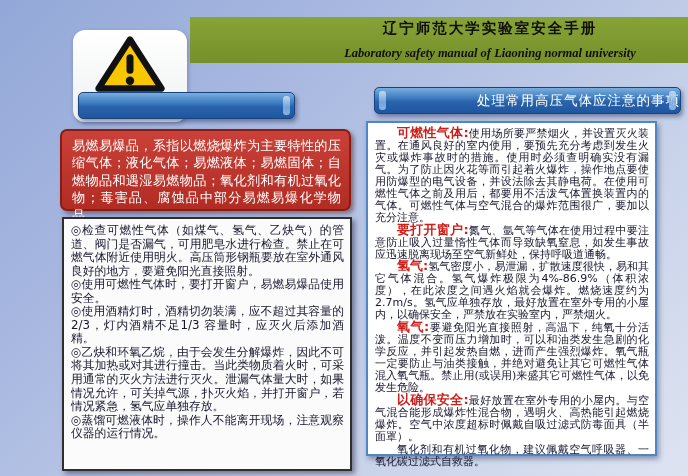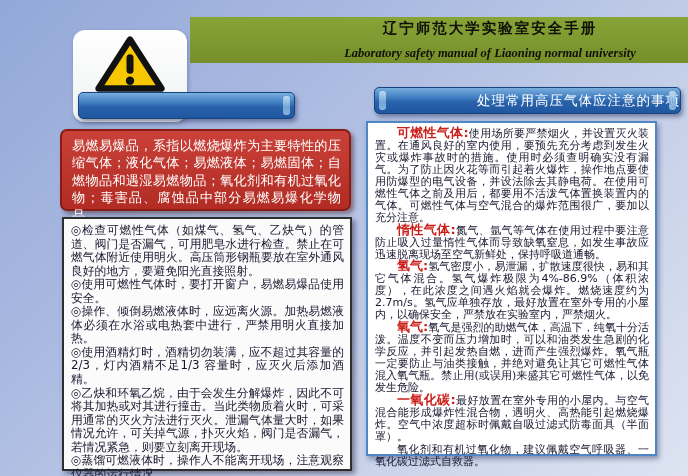--- a/index.html
+++ b/index.html
@@ -127,28 +127,27 @@
     <span class="cap cap-right"></span>
   </div>
 
   <div class="red-box">
     <span>易燃易爆品，系指以燃烧爆炸为主要特性的压缩气体；液化气体；易燃液体；易燃固体；自燃物品和遇湿易燃物品；氧化剂和有机过氧化物；毒害品、腐蚀品中部分易燃易爆化学物品。</span>
   </div>
 
   <div class="left-box">
     <p><span class="bullet">◎</span><span>检查可燃性气体（如煤气、氢气、乙炔气）的管道、阀门是否漏气，可用肥皂水进行检查。禁止在可燃气体附近使用明火。高压筒形钢瓶要放在室外通风良好的地方，要避免阳光直接照射。</span></p>
     <p><span class="bullet">◎</span><span>使用可燃性气体时，要打开窗户，易燃易爆品使用安全。</span></p>
-    <p><span class="bullet">◎</span><span>操作、倾倒易燃液体时，应远离火源。加热易燃液体必须在水浴或电热套中进行，严禁用明火直接加热。</span></p>
     <p><span class="bullet">◎</span><span>使用酒精灯时，酒精切勿装满，应不超过其容量的2/3，灯内酒精不足1/3 容量时，应灭火后添加酒精。</span></p>
-    <p><span class="bullet">◎</span><span>乙炔和环氧乙烷，由于会发生分解爆炸，因此不可将其加热或对其进行撞击。当此类物质着火时，可采用通常的灭火方法进行灭火。泄漏气体量大时，如果情况允许，可关掉气源，扑灭火焰，阀门是否漏气，若情况紧急，则要立刻离开现场。</span></p>
+    <p><span class="bullet">◎</span><span>乙炔和环氧乙烷，由于会发生分解爆炸，因此不可将其加热或对其进行撞击。当此类物质着火时，可采用通常的灭火方法进行灭火。泄漏气体量大时，如果情况允许，可关掉气源，扑灭火焰，并打开窗户，若情况紧急，氢气应单独存放。</span></p>
     <p><span class="bullet">◎</span><span>蒸馏可燃液体时，操作人不能离开现场，注意观察仪器的运行情况。</span></p>
   </div>
 
   <div class="right-box">
     <p><span class="sec-heading">可燃性气体:</span><span>使用场所要严禁烟火，并设置灭火装置。在通风良好的室内使用，要预先充分考虑到发生火灾或爆炸事故时的措施。使用时必须查明确实没有漏气。为了防止因火花等而引起着火爆炸，操作地点要使用防爆型的电气设备，并设法除去其静电荷。在使用可燃性气体之前及用后，都要用不活泼气体置换装置内的气体。可燃性气体与空气混合的爆炸范围很广，要加以充分注意。</span></p>
-    <p><span class="sec-heading">惰性气体:</span><span>氮气、氩气等气体在使用过程中要注意防止吸入过量惰性气体而导致缺氧窒息，如发生事故应迅速脱离现场至空气新鲜处，保持呼吸道通畅。</span></p>
+    <p><span class="sec-heading">要打开窗户:</span><span>氮气、氩气等气体在使用过程中要注意防止吸入过量惰性气体而导致缺氧窒息，如发生事故应迅速脱离现场至空气新鲜处，保持呼吸道通畅。</span></p>
     <p><span class="sec-heading">氢气:</span><span>氢气密度小，易泄漏，扩散速度很快，易和其它气体混合。氢气爆炸极限为4%-86.9%（体积浓度），在此浓度之间遇火焰就会爆炸。燃烧速度约为2.7m/s。氢气应单独存放，最好放置在室外专用的小屋内，以确保安全，严禁放在实验室内，严禁烟火。</span></p>
-    <p><span class="sec-heading">氧气:</span><span>氧气是强烈的助燃气体，高温下，纯氧十分活泼。温度不变而压力增加时，可以和油类发生急剧的化学反应，并引起发热自燃，进而产生强烈爆炸。氧气瓶一定要防止与油类接触，并绝对避免让其它可燃性气体混入氧气瓶。禁止用(或误用)来盛其它可燃性气体，以免发生危险。</span></p>
-    <p><span class="sec-heading">一氧化碳:</span><span>最好放置在室外专用的小屋内。与空气混合能形成爆炸性混合物，遇明火、高热能引起燃烧爆炸。空气中浓度超标时佩戴自吸过滤式防毒面具（半面罩）。</span></p>
+    <p><span class="sec-heading">氧气:</span><span>要避免阳光直接照射，高温下，纯氧十分活泼。温度不变而压力增加时，可以和油类发生急剧的化学反应，并引起发热自燃，进而产生强烈爆炸。氧气瓶一定要防止与油类接触，并绝对避免让其它可燃性气体混入氧气瓶。禁止用(或误用)来盛其它可燃性气体，以免发生危险。</span></p>
+    <p><span class="sec-heading">以确保安全:</span><span>最好放置在室外专用的小屋内。与空气混合能形成爆炸性混合物，遇明火、高热能引起燃烧爆炸。空气中浓度超标时佩戴自吸过滤式防毒面具（半面罩）。</span></p>
     <p><span class="sec-heading"></span><span>氧化剂和有机过氧化物，建议佩戴空气呼吸器、一氧化碳过滤式自救器。</span></p>
   </div>
 
 </div>
 
 </body></html>

